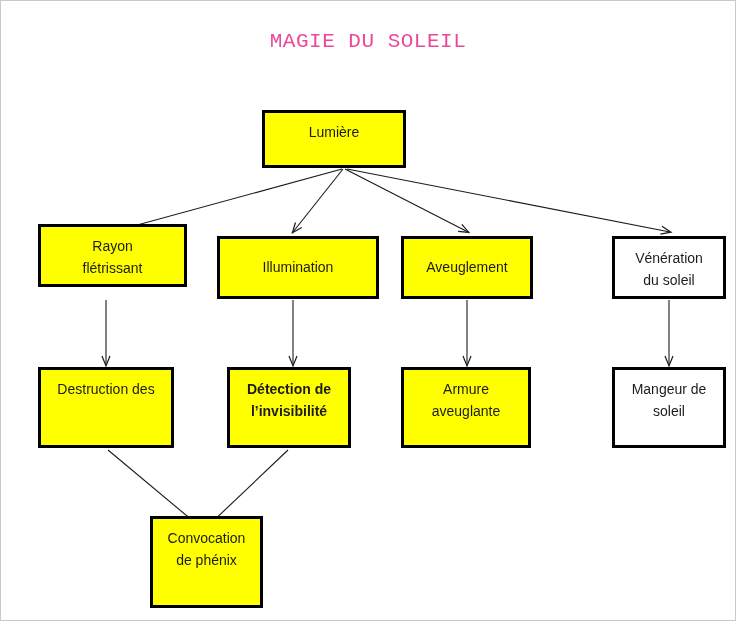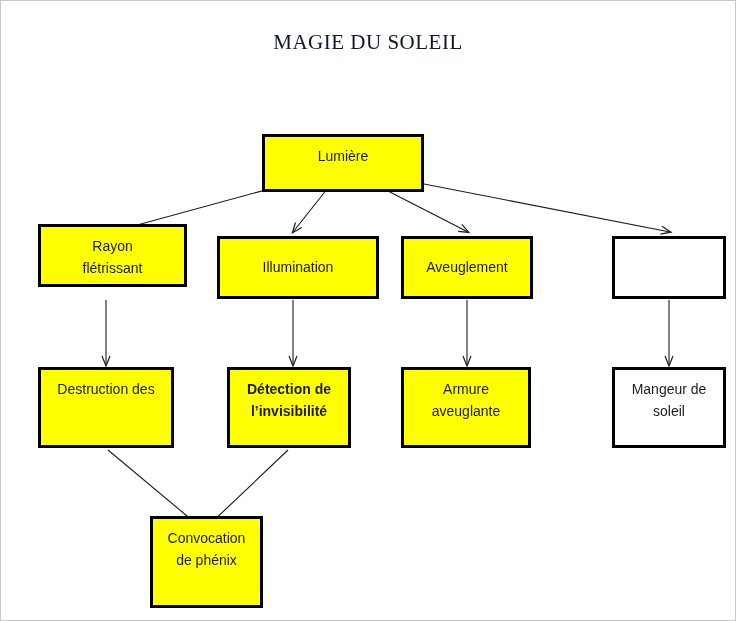--- a/index.html
+++ b/index.html
@@ -25,22 +25,22 @@
     height: 621px;
   }
   .title {
     position: absolute;
     left: 0;
     top: 30px;
     width: 736px;
     text-align: center;
     font-size: 21px;
     letter-spacing: 0.5px;
-    color: #0f172a;
-    font-family: Liberation Serif, serif;
+    color: #ec4899;
+    font-family: Liberation Mono, monospace;
   }
   .node {
     position: absolute;
     box-sizing: border-box;
     border: 3px solid #000000;
     display: flex;
     flex-direction: column;
     align-items: center;
     font-size: 14px;
     color: #1c1c1c;
@@ -87,38 +87,40 @@
       <line x1="467" y1="300" x2="467" y2="365"></line>
       <line x1="669" y1="300" x2="669" y2="365"></line>
 
       <line x1="108" y1="450" x2="199" y2="526"></line>
       <line x1="288" y1="450" x2="208" y2="526"></line>
     </g>
   </svg>
 
   <div class="title">MAGIE DU SOLEIL</div>
 
-  <div class="node fill-yellow align-top" style="left:262px; top:110px; width:162px; height:58px;margin-top:24px;">
+  <div class="node fill-yellow align-top" style="left:262px; top:110px; width:144px; height:58px;">
     <span class="line">Lumière</span>
   </div>
 
   <div class="node fill-yellow align-top" style="left:38px; top:224px; width:149px; height:63px;">
     <span class="line">Rayon</span>
     <span class="line">flétrissant</span>
   </div>
 
   <div class="node fill-yellow align-center" style="left:217px; top:236px; width:162px; height:63px;">
     <span class="line">Illumination</span>
   </div>
 
   <div class="node fill-yellow align-center" style="left:401px; top:236px; width:132px; height:63px;align-items:flex-end;">
     <span class="line">Aveuglement</span>
   </div>
 
   <div class="node fill-white align-top" style="left:612px; top:236px; width:114px; height:63px;">
+    <span class="line">Vénération</span>
+    <span class="line">du soleil</span>
   </div>
 
   <div class="node fill-yellow align-top" style="left:38px; top:367px; width:136px; height:81px;">
     <span class="line">Destruction des</span>
   </div>
 
   <div class="node fill-yellow align-top" style="left:227px; top:367px; width:124px; height:81px;font-weight:bold;">
     <span class="line">Détection  de</span>
     <span class="line">l’invisibilité</span>
   </div>

